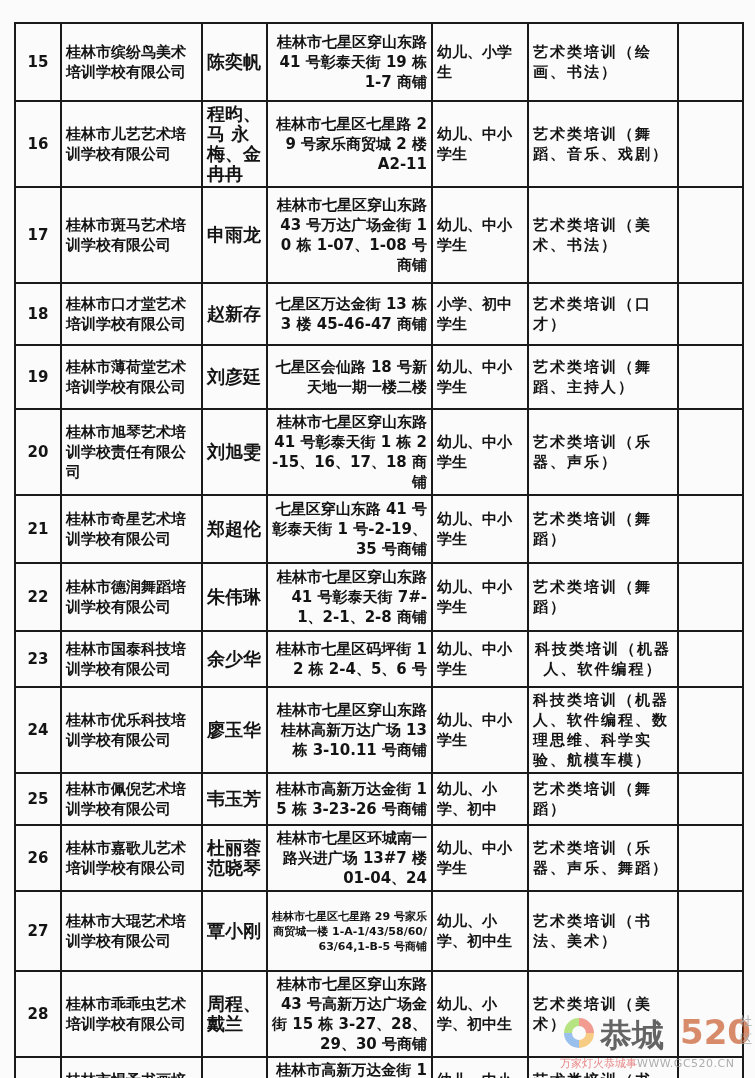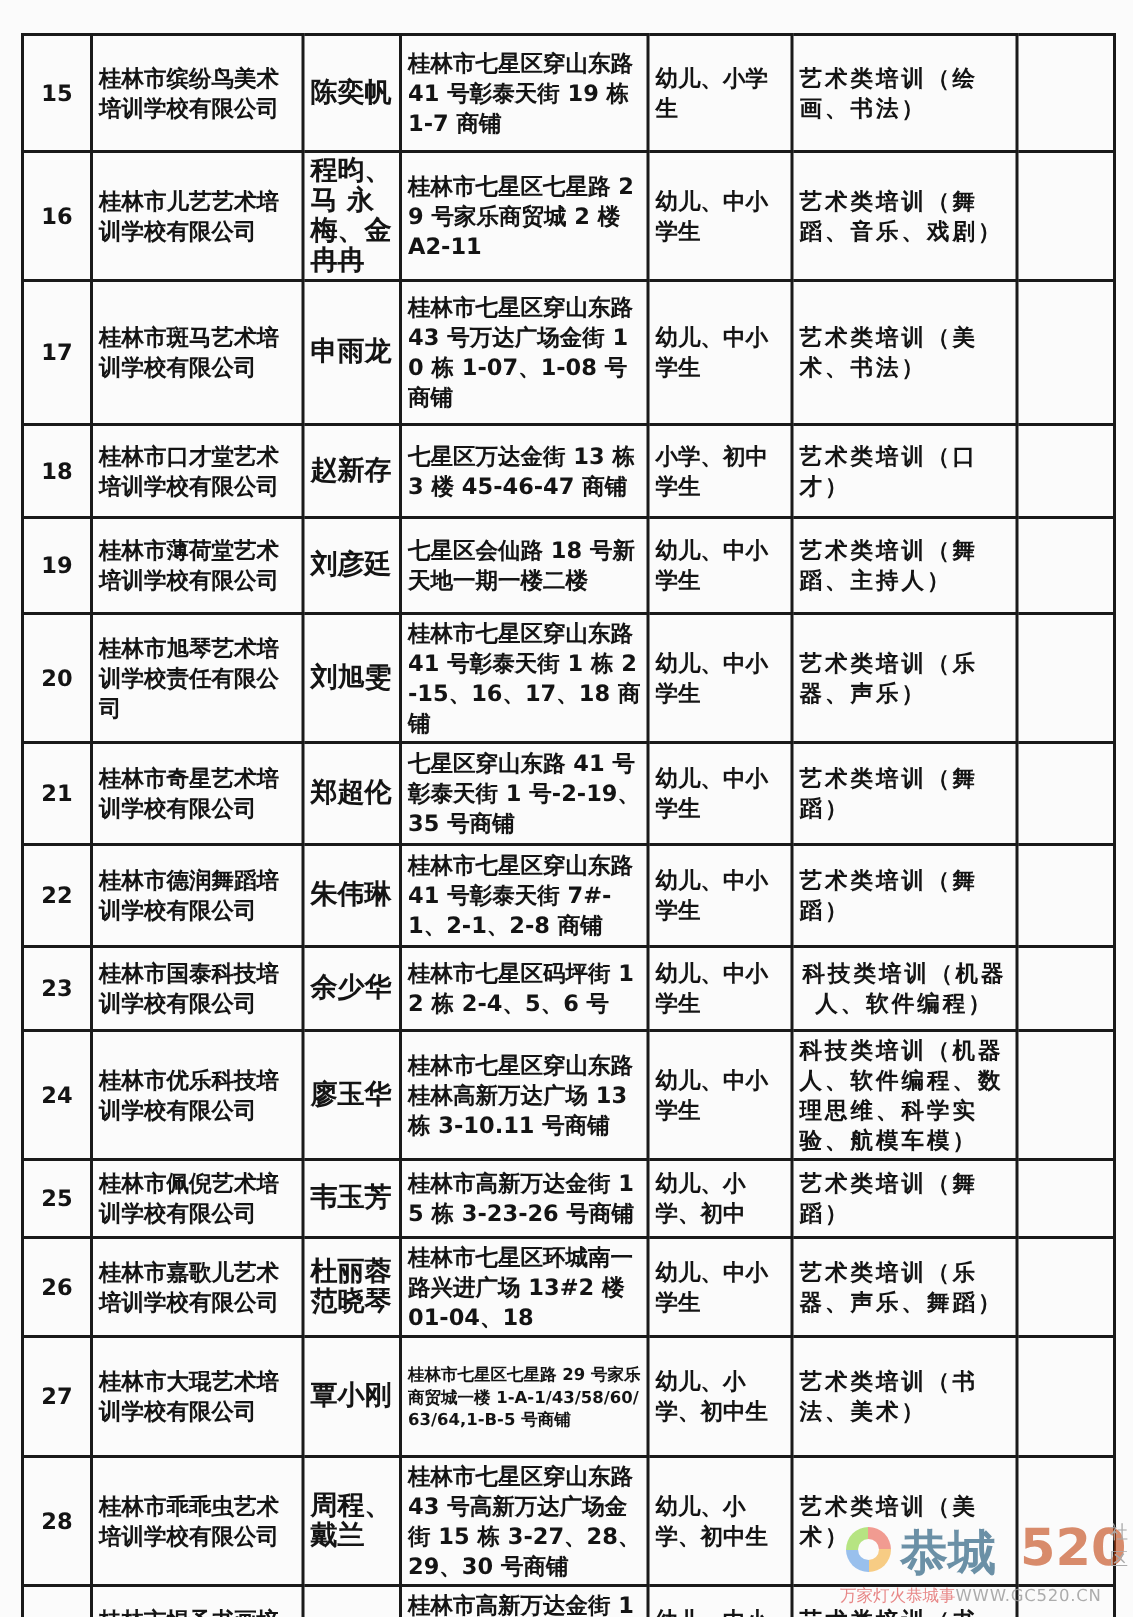--- a/index.html
+++ b/index.html
@@ -9,28 +9,28 @@
   }
   .sheet { position: absolute; left: 14px; top: 22px; width: 728px; }
   table { border-collapse: collapse; width: 728px; table-layout: fixed; }
   td {
     border: 2px solid #1a1a1a; font-size: 15px; line-height: 20px; padding: 2px 4px;
     vertical-align: middle; font-weight: bold; word-break: break-all;
   }
   td.no { text-align: center; font-size: 15px; }
   td.content { letter-spacing: 2px; }
   td.mgr { font-size: 18px; }
-  td.addr { font-size: 15px; }
+  td.addr { font-size: 15px; text-align: right; }
   td.addr.small { font-size: 11px; line-height: 15px; }
   td.center { text-align: center; }
   .wm { position: absolute; left: 552px; top: 1010px; width: 200px; height: 68px; pointer-events: none; }
   .wm-logo { position: absolute; left: 12px; top: 8px; width: 30px; height: 30px; border-radius: 50%;
     background: conic-gradient(#e94e3c 0 25%, #f5a623 0 50%, #4a90e2 0 75%, #7ed321 0); opacity: 0.55; }
   .wm-logo::after { content: ""; position: absolute; left: 8px; top: 8px; width: 14px; height: 14px; border-radius: 50%; background: #fbfbfb; }
-  .wm-name { position: absolute; left: 48px; top: 4px; font-size: 32px; color: #0c4a6e; opacity: 0.6; font-weight: bold; }
+  .wm-name { position: absolute; left: 48px; top: 4px; font-size: 32px; color: #000000; opacity: 0.6; font-weight: bold; }
   .wm-num { position: absolute; left: 128px; top: 2px; font-size: 34px; color: #c2410c; opacity: 0.6; font-weight: bold; }
   .wm-side { position: absolute; left: 188px; top: 2px; font-size: 12px; color: #aaa; line-height: 18px; width: 12px; }
   .wm-tag { position: absolute; left: 8px; top: 46px; font-size: 11px; color: #e36a6a; opacity: 0.8; white-space: nowrap; }
   .wm-url { color: #999; letter-spacing: 0.5px; }
 </style>
 </head>
 <body>
 
 <div class="sheet">
   <table>
@@ -140,21 +140,21 @@
           <td class="mgr">韦玉芳</td>
           <td class="addr">桂林市高新万达金街 15 栋 3-23-26 号商铺</td>
           <td class="students">幼儿、小学、初中</td>
           <td class="content">艺术类培训（舞蹈）</td>
           <td class="note"></td>
         </tr>
         <tr style="height: 64px;">
           <td class="no">26</td>
           <td class="name">桂林市嘉歌儿艺术培训学校有限公司</td>
           <td class="mgr">杜丽蓉 范晓琴</td>
-          <td class="addr">桂林市七星区环城南一路兴进广场 13#2 楼 01-04、18</td>
+          <td class="addr">桂林市七星区环城南一路兴进广场 13#7 楼 01-04、24</td>
           <td class="students">幼儿、中小学生</td>
           <td class="content">艺术类培训（乐器、声乐、舞蹈）</td>
           <td class="note"></td>
         </tr>
         <tr style="height: 80px;">
           <td class="no">27</td>
           <td class="name">桂林市大琨艺术培训学校有限公司</td>
           <td class="mgr">覃小刚</td>
           <td class="addr small">桂林市七星区七星路 29 号家乐商贸城一楼 1-A-1/43/58/60/63/64,1-B-5 号商铺</td>
           <td class="students">幼儿、小学、初中生</td>

